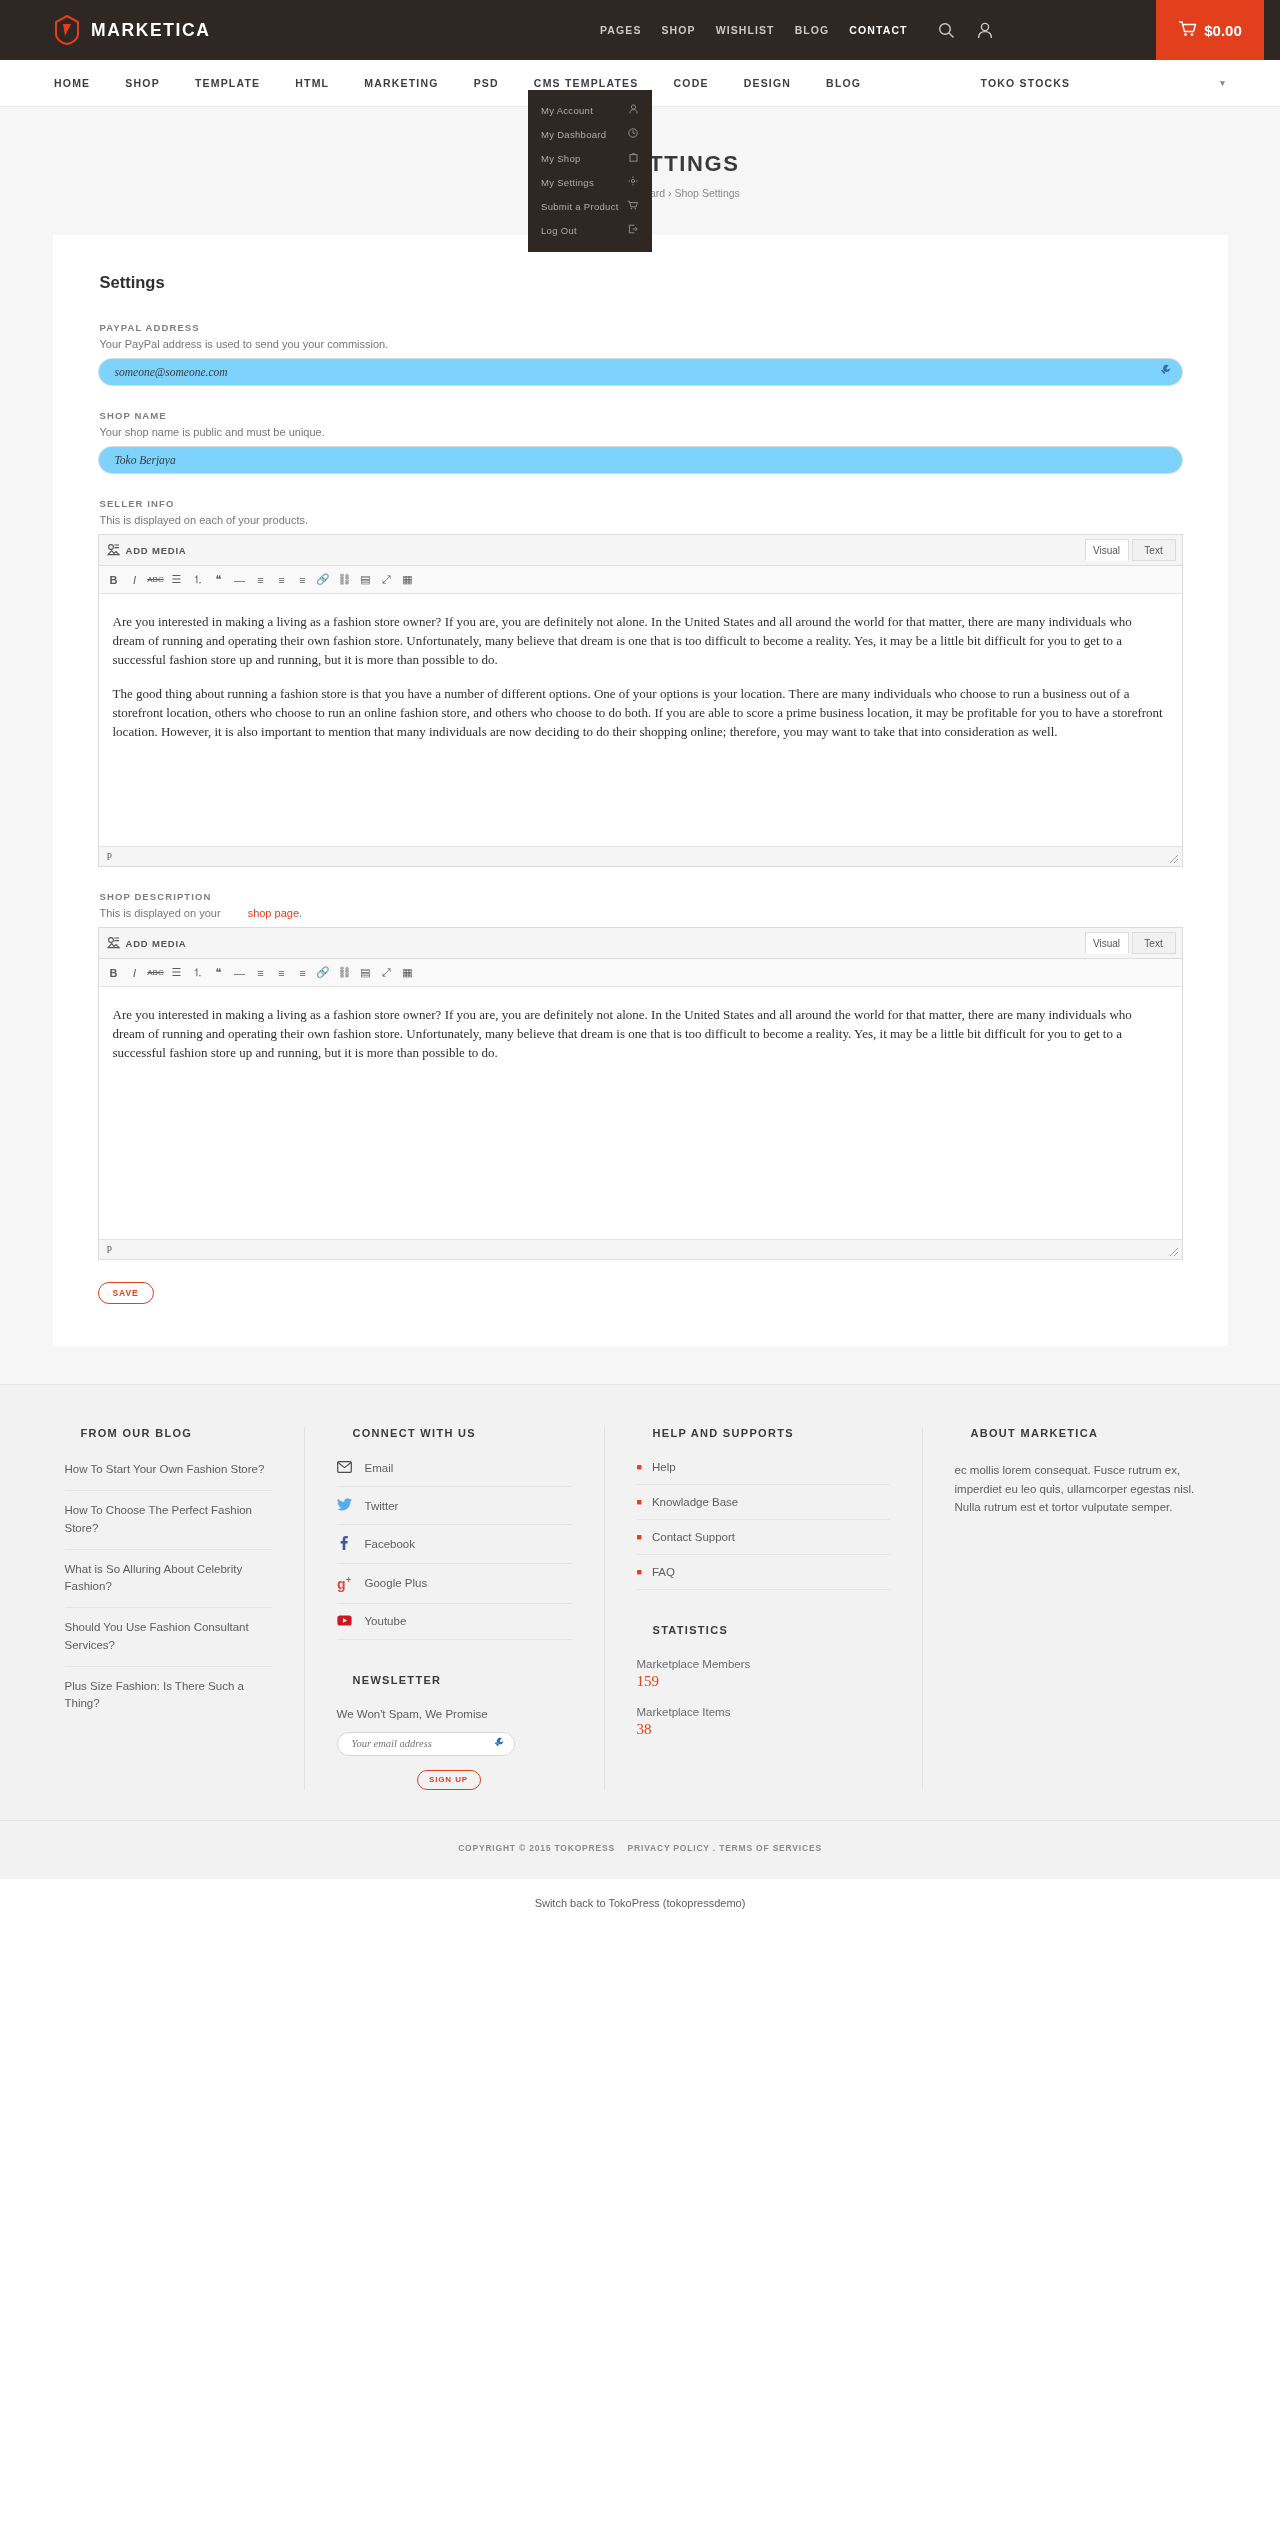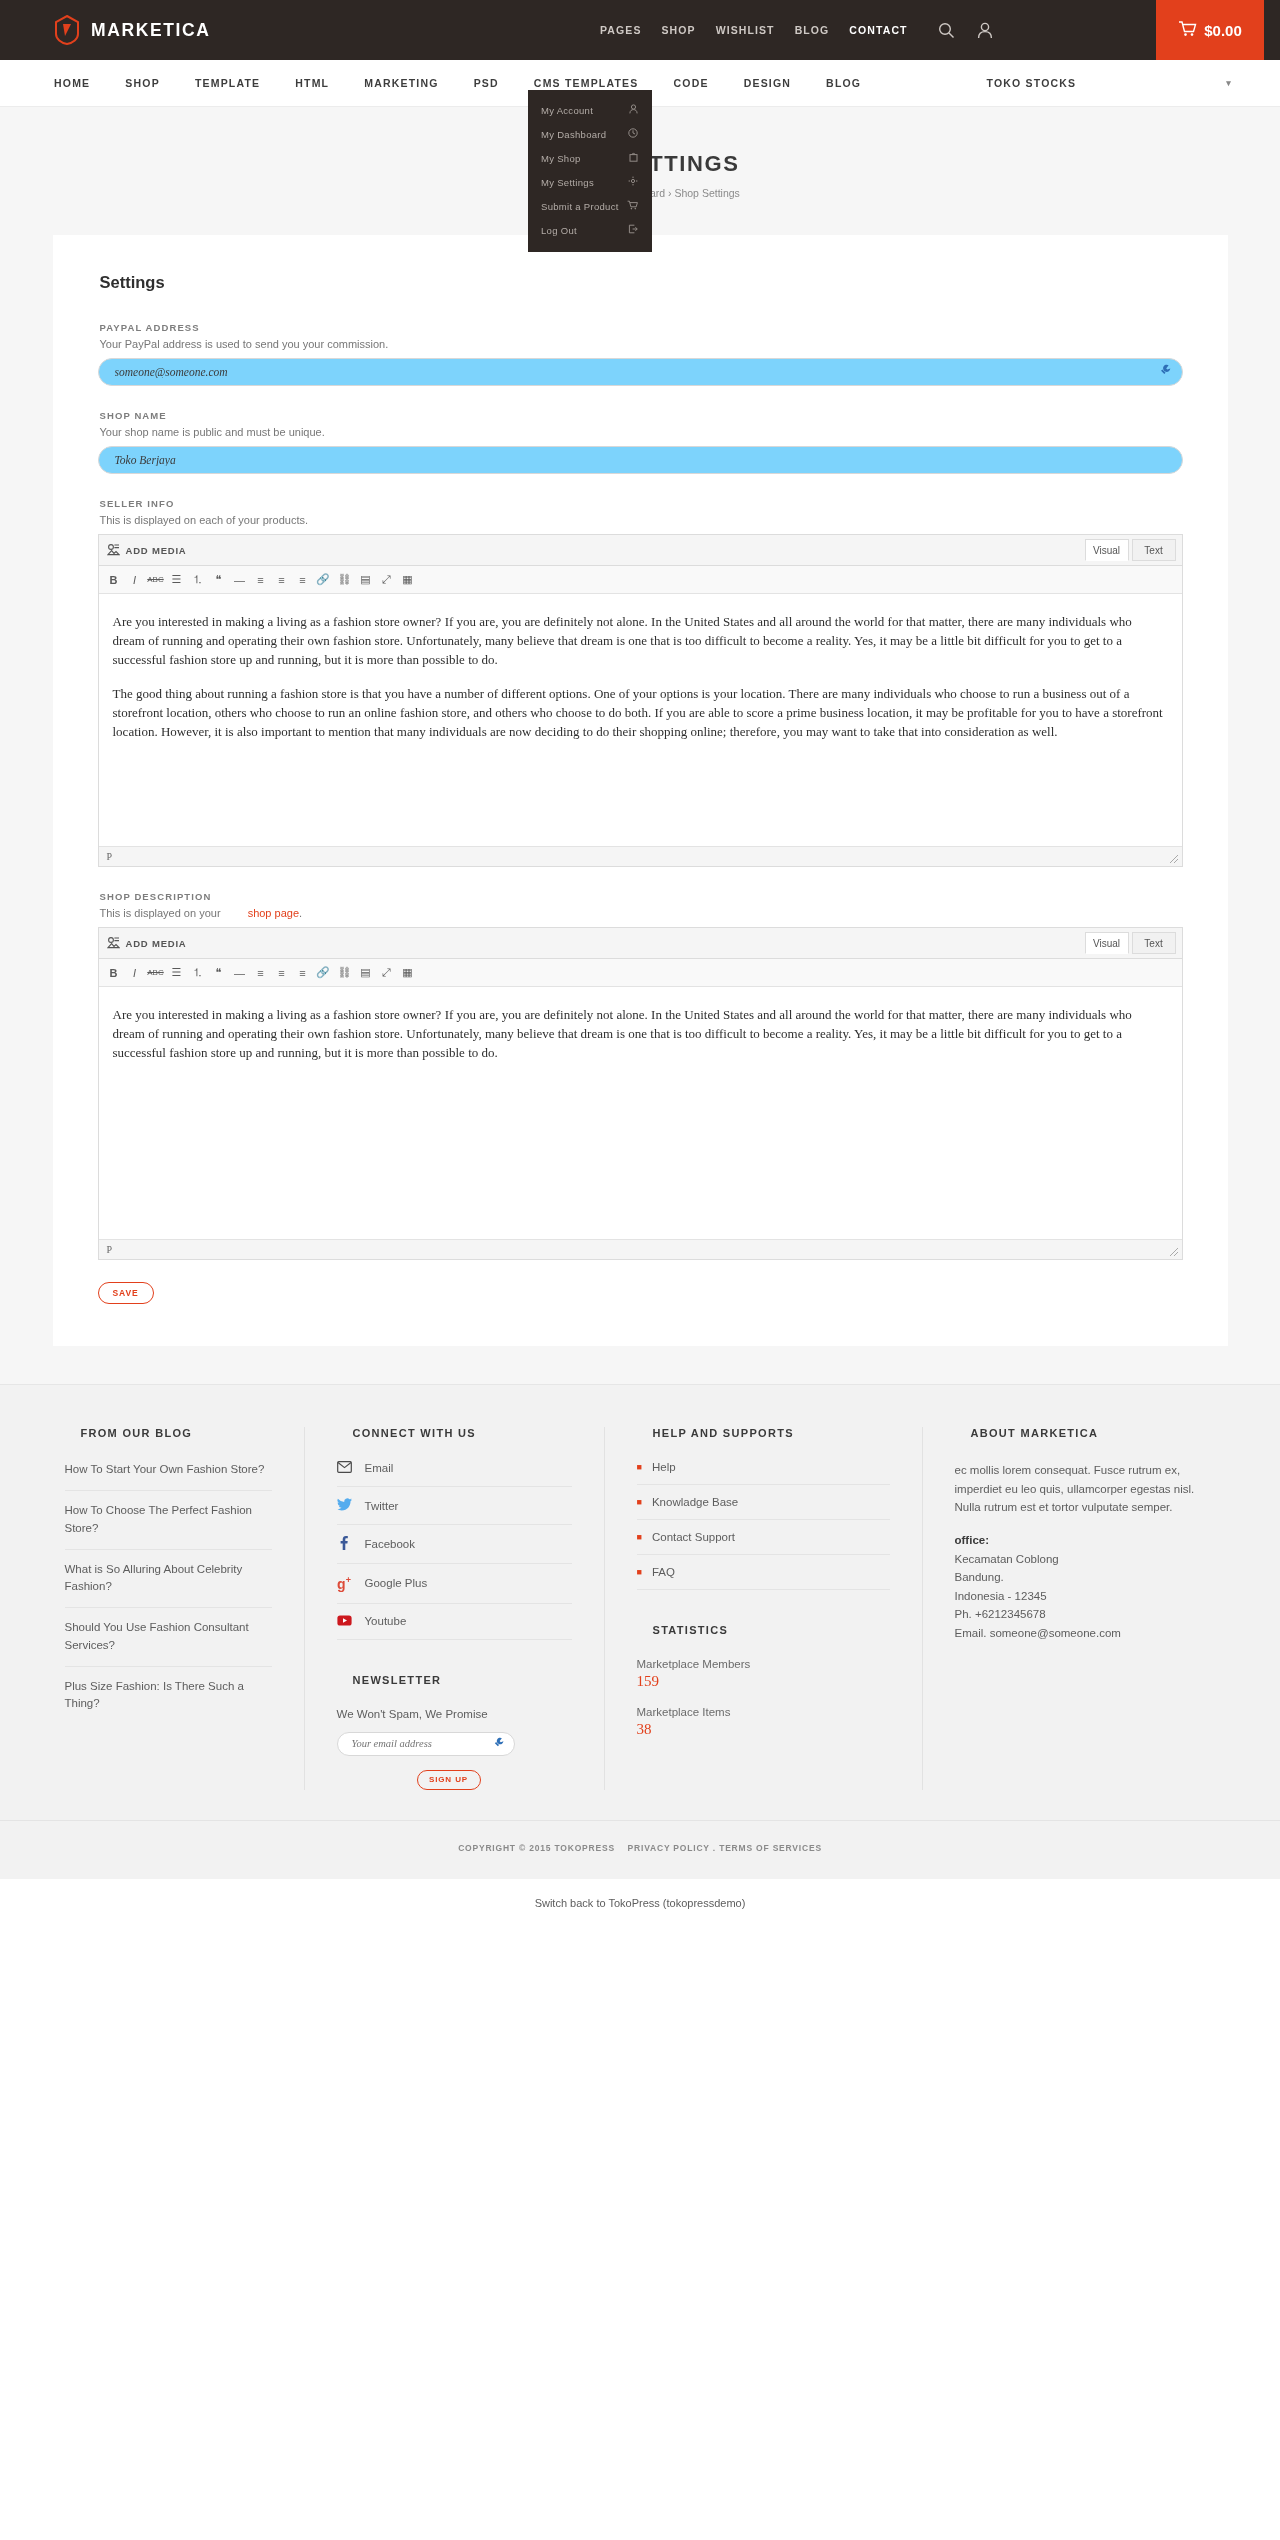--- a/index.html
+++ b/index.html
@@ -94,21 +94,21 @@
   }
   .subnav a {
     color: #3d3d3d;
     font-size: 10.5px;
     letter-spacing: 1.2px;
     text-decoration: none;
     font-weight: bold;
   }
   .subnav .right-item {
     position: absolute;
-    right: 48px;
+    right: 54px;
     display: flex;
     align-items: center;
     gap: 150px;
     font-size: 10.5px;
     letter-spacing: 1.2px;
     font-weight: bold;
     color: #3d3d3d;
   }
   .caret-down { font-size: 9px; color: #888; }
 
@@ -751,28 +751,20 @@
         <h3 class="stats-title">STATISTICS</h3>
         <div class="stat-label">Marketplace Members</div>
         <div class="stat-value">159</div>
         <div class="stat-label">Marketplace Items</div>
         <div class="stat-value">38</div>
       </div>
 
       <div class="fcol c4">
         <h3>ABOUT MARKETICA</h3>
         <div class="about-text">ec mollis lorem consequat. Fusce rutrum ex, imperdiet eu leo quis, ullamcorper egestas nisl. Nulla rutrum est et tortor vulputate semper.</div>
-        <div class="about-office">
-          <strong>office:</strong><br>
-          <span>Kecamatan Coblong</span><br>
-          <span>Bandung.</span><br>
-          <span>Indonesia - 12345</span><br>
-          <span>Ph. +6212345678</span><br>
-          <span>Email. someone@someone.com</span>
-        </div>
       </div>
 
     </div>
   </div>
 
   <div class="copyright">
     <span>COPYRIGHT © 2015 TOKOPRESS</span>
     &nbsp;&nbsp;
     <a href="#">PRIVACY POLICY</a>
     <span> . </span>

